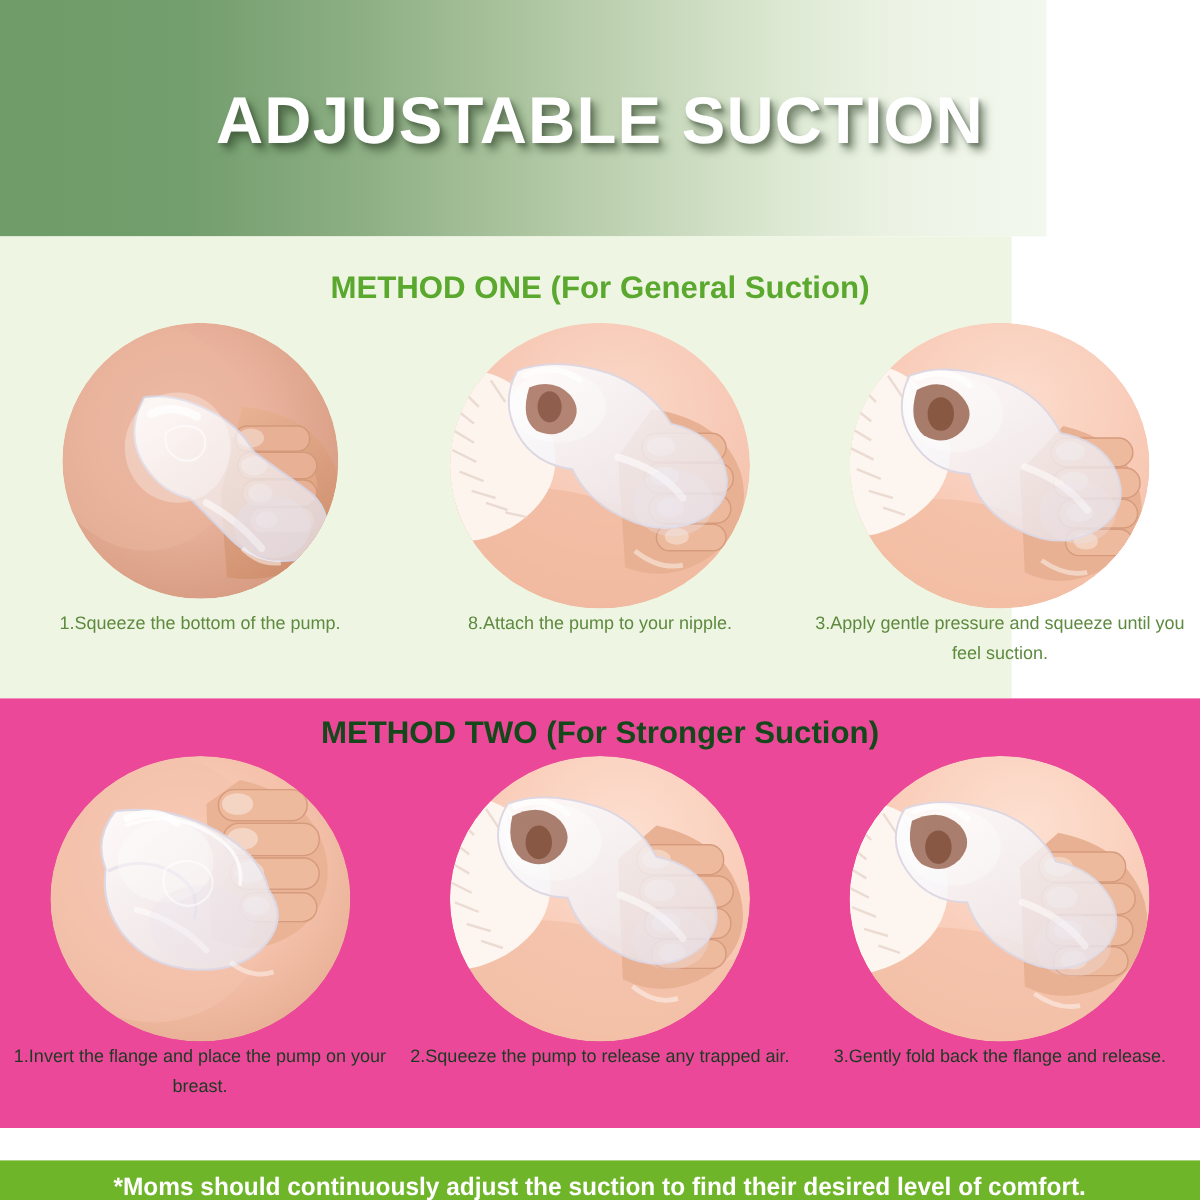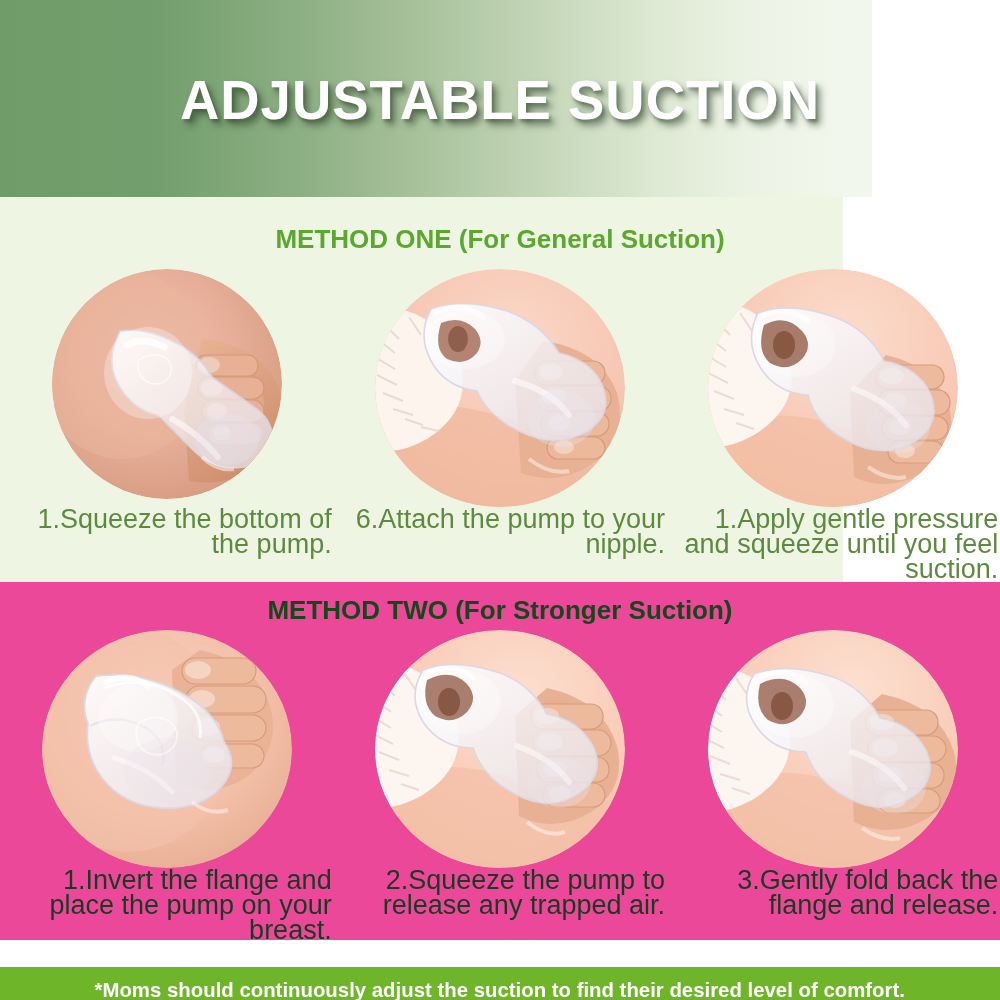--- a/index.html
+++ b/index.html
@@ -127,22 +127,22 @@
     position: absolute;
     width: 1000px;
     left: 0;
     display: flex;
     justify-content: space-around;
   }
   .cap-one { top: 310px; }
   .cap-two { top: 286px; }
   .caption-text {
     width: 330px;
-    text-align: right;
-    font-size: 27px;
+    text-align: center;
+    font-size: 15px;
     line-height: 25px;
   }
   .cap-one .caption-text { color: #5e8a3f; }
   .cap-two .caption-text { color: #1b3a22; }
 
   
   .footer-bar {
     position: absolute;
     left: 0;
     top: 955px;
@@ -353,22 +353,22 @@
               <path d="M160 198 q20 14 38 10" stroke="#ffffff" stroke-width="4" fill="none" opacity="0.45"></path>
             </g>
           </svg>
         </div>
       </div>
 
     </div>
 
     <div class="caption cap-one">
       <div class="caption-text">1.Squeeze the bottom of the pump.</div>
-      <div class="caption-text">6.Attach the pump to your nipple.</div>
-      <div class="caption-text">1.Apply gentle pressure and squeeze until you feel suction.</div>
+      <div class="caption-text">8.Attach the pump to your nipple.</div>
+      <div class="caption-text">3.Apply gentle pressure and squeeze until you feel suction.</div>
     </div>
   </div>
 
   <div class="section-two">
 
     <div class="section-heading heading-two">METHOD TWO (For Stronger Suction)</div>
 
     <div class="photo-row row-two">
 
       <div class="photo-cell">

